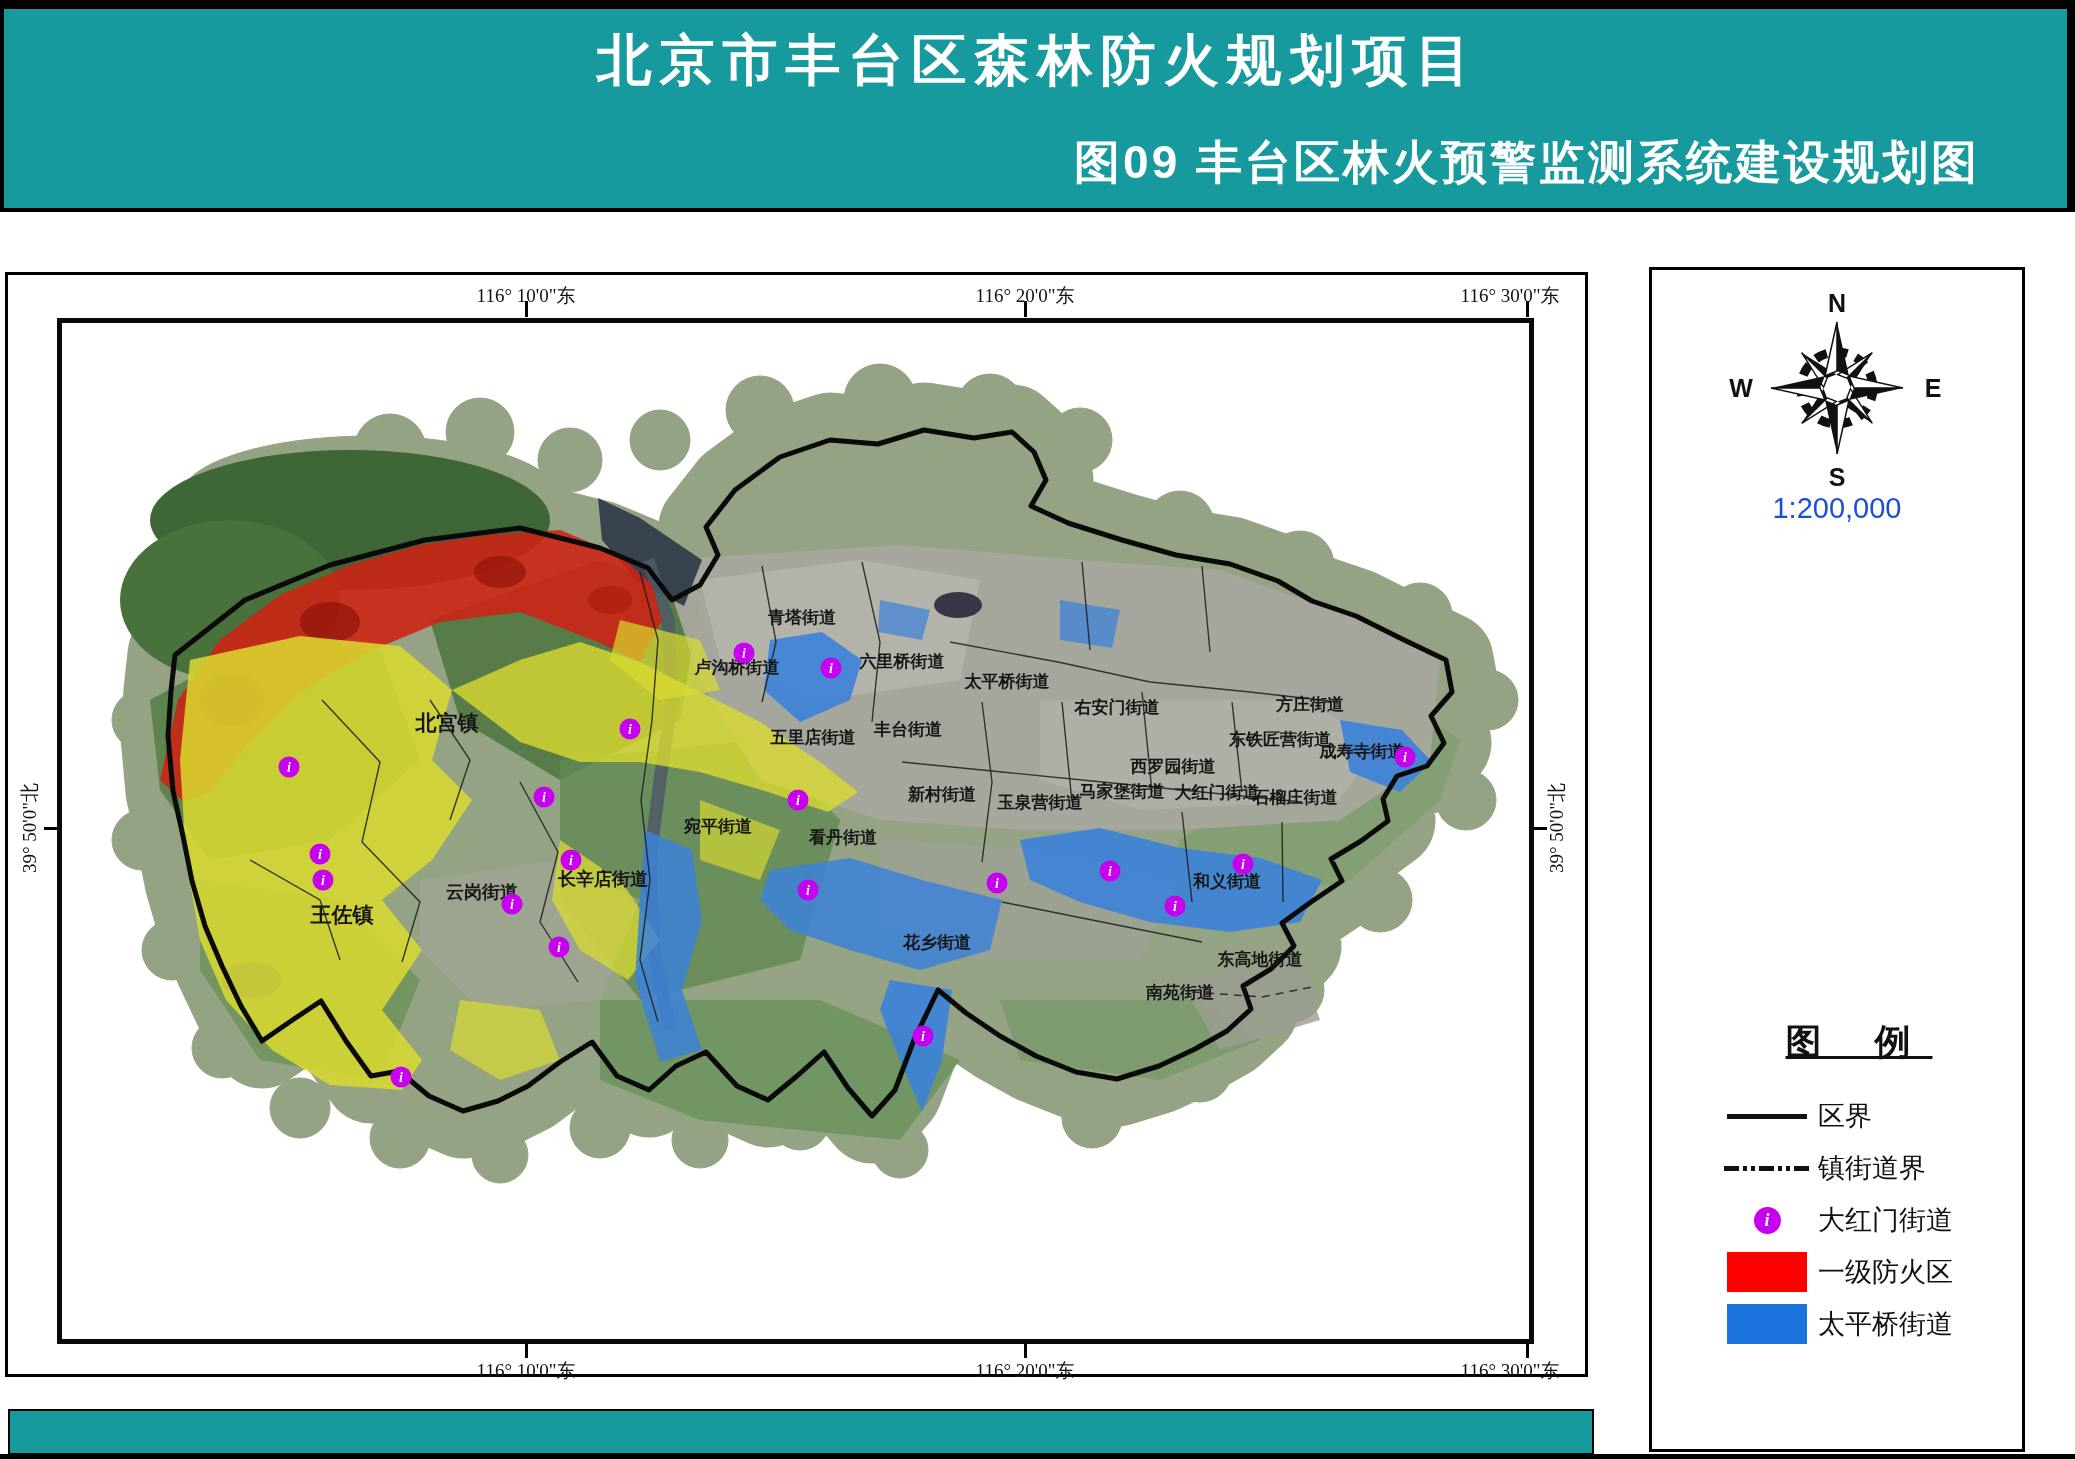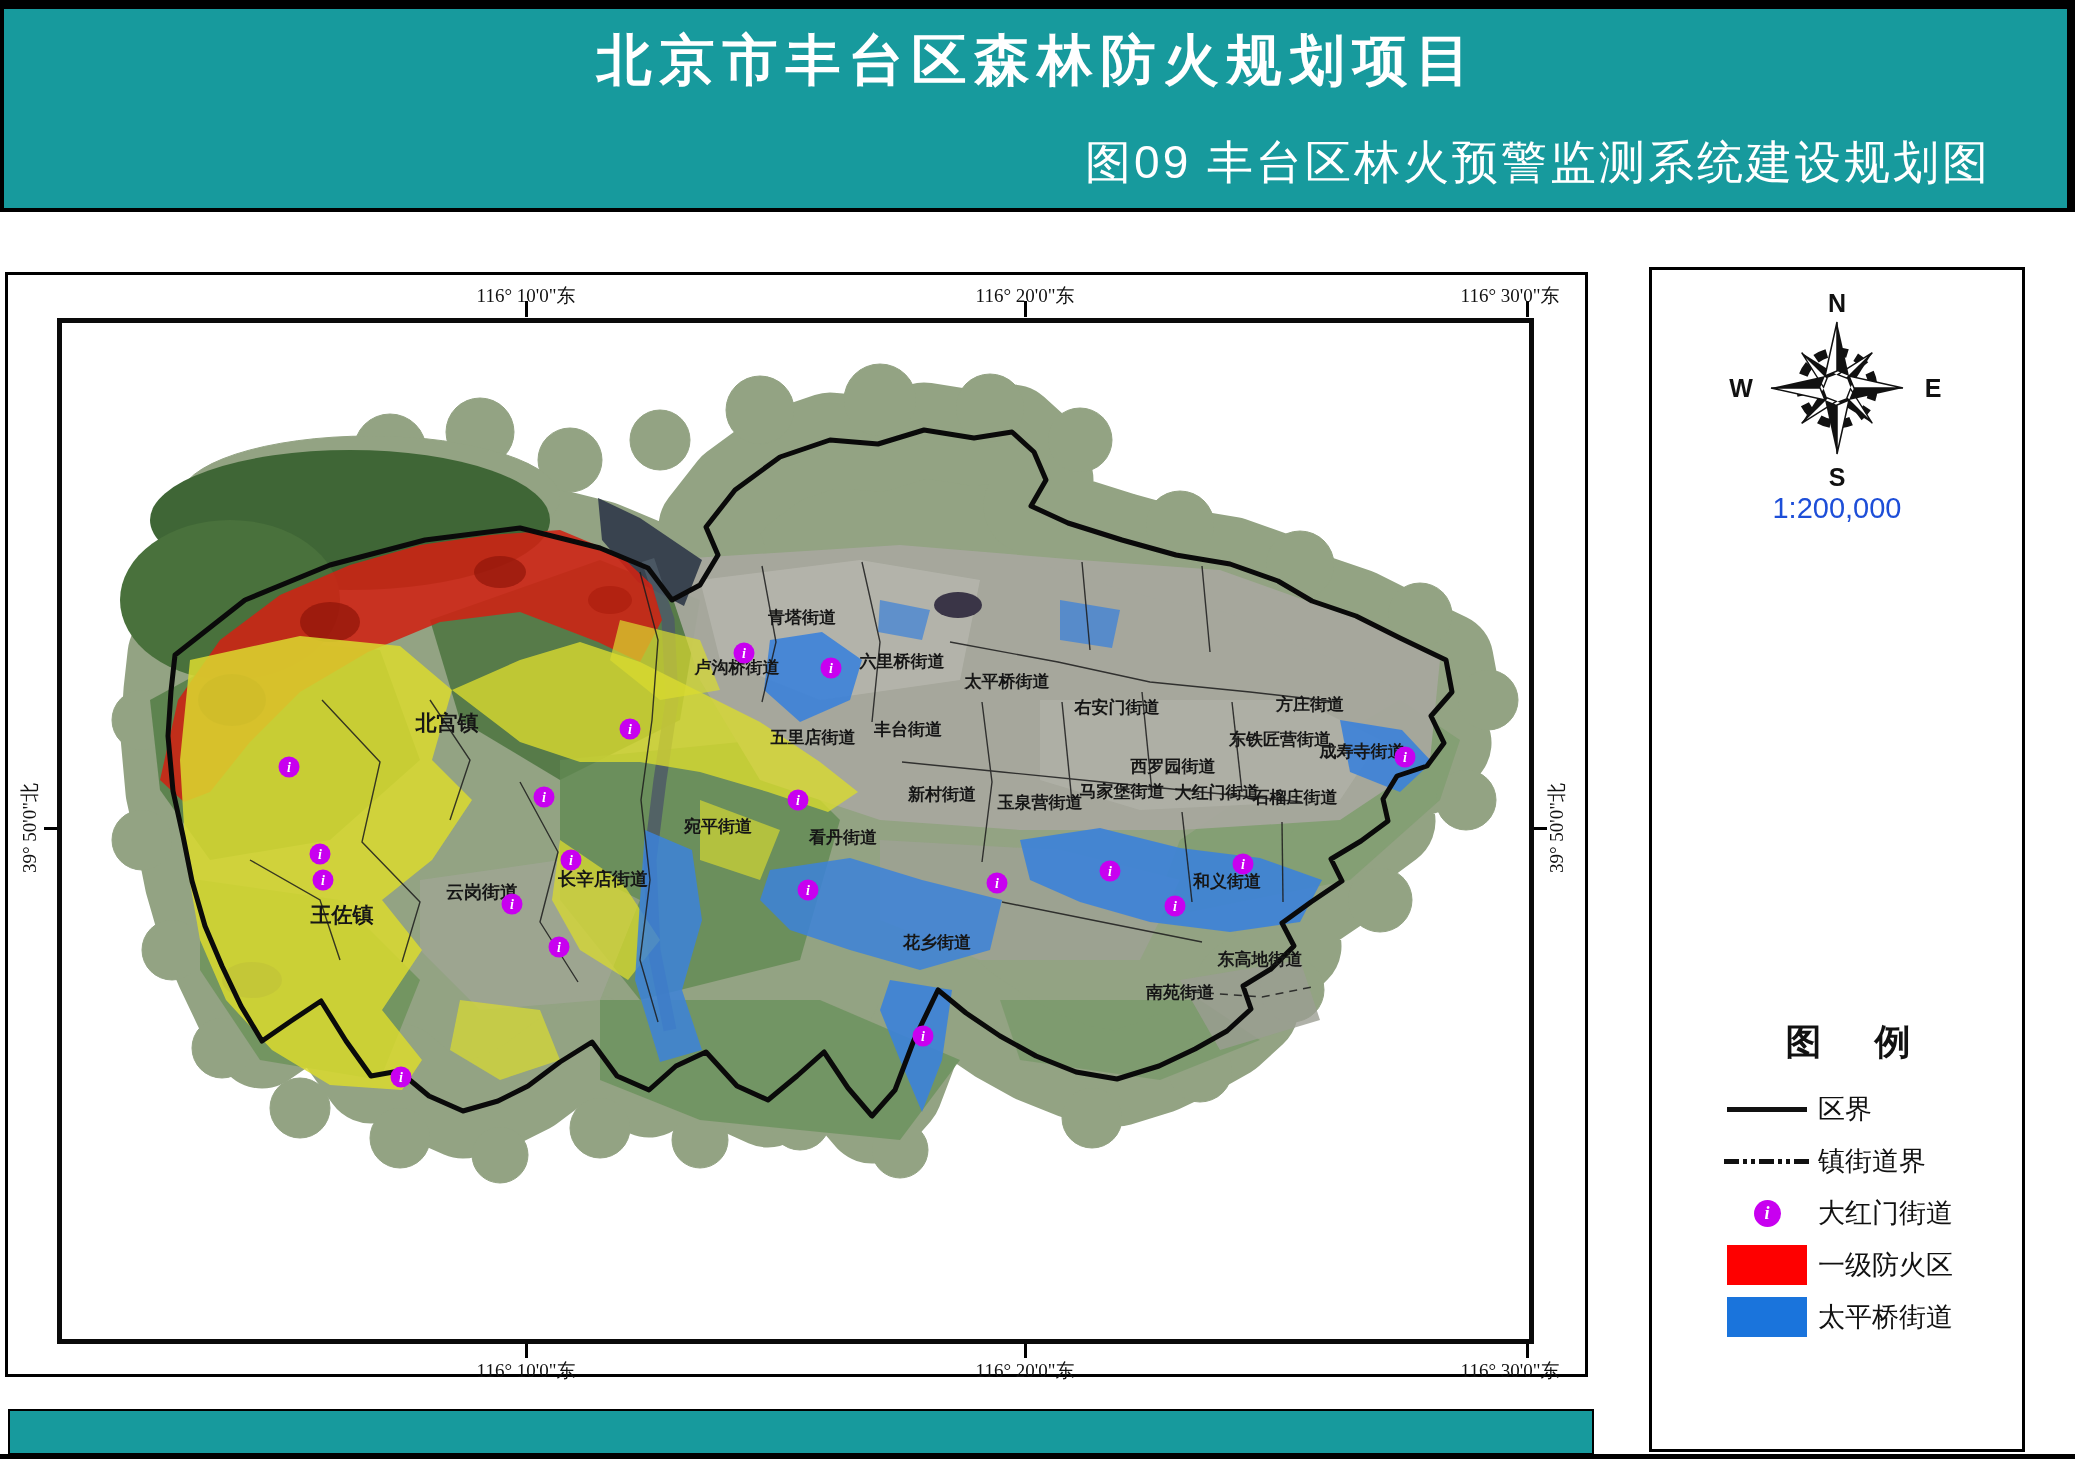--- a/index.html
+++ b/index.html
@@ -4,21 +4,21 @@
 <style>
   html,body{margin:0;padding:0;}
   body{width:2075px;height:1459px;position:relative;background:#ffffff;
        font-family:"Liberation Sans",sans-serif;overflow:hidden;}
 
   
   .header{position:absolute;left:0;top:0;width:2075px;height:212px;background:#000;}
   .header-teal{position:absolute;left:4px;top:9px;width:2063px;height:199px;background:#179a9d;}
   .title{position:absolute;left:0;top:24px;width:100%;text-align:center;
          font-size:55px;font-weight:bold;color:#fff;letter-spacing:8px;}
-  .subtitle{position:absolute;right:84px;top:132px;font-size:46px;font-weight:normal;
+  .subtitle{position:absolute;right:95px;top:132px;font-size:46px;font-weight:bold;
             color:#fff;letter-spacing:3px;margin-left:48px;}
 
   
   .outer-frame{position:absolute;left:5px;top:272px;width:1583px;height:1105px;
                border:3px solid #000;background:#fff;box-sizing:border-box;}
   .inner-frame{position:absolute;left:57px;top:318px;width:1477px;height:1026px;
                border:5px solid #0a0a0a;background:#fff;box-sizing:border-box;}
   .inner-frame svg{display:block;width:1467px;height:1016px;}
 
   .coord{position:absolute;font-family:"Liberation Serif",serif;font-size:19px;color:#111;white-space:nowrap;}
@@ -33,21 +33,21 @@
   text.street{font-family:"Liberation Serif",serif;fill:#161616;text-anchor:middle;font-weight:bold;}
   text.marker-i{font-family:"Liberation Serif",serif;fill:#fff;text-anchor:middle;font-weight:bold;font-style:italic;}
 
   
   .right-panel{position:absolute;left:1649px;top:267px;width:376px;height:1185px;
                border:3px solid #000;background:#fff;box-sizing:border-box;}
   .compass-wrap{position:absolute;left:0;top:18px;width:100%;display:flex;justify-content:center;}
   .scale-text{position:absolute;left:0;top:222px;width:100%;text-align:center;font-size:29px;color:#1d4ed8;}
   .legend{position:absolute;left:36px;top:748px;right:14px;}
   .legend-title{font-size:36px;font-family:"Liberation Serif",serif;color:#111;text-align:center;
-                letter-spacing:22px;text-indent:22px;margin-bottom:16px;font-weight:bold;}
+                letter-spacing:22px;text-indent:22px;margin-bottom:23px;font-weight:bold;text-decoration:underline;}
   .legend-row{display:flex;align-items:center;height:52px;}
   .sym-col{width:86px;margin-left:36px;display:flex;align-items:center;justify-content:center;flex:none;}
   .legend-label{font-size:27px;font-family:"Liberation Serif",serif;color:#111;margin-left:8px;white-space:nowrap;}
   .sym-solid-line{width:80px;height:5px;background:#111;}
   .sym-dashdot-line{width:86px;height:5px;background:
      repeating-linear-gradient(90deg,#111 0 15px,transparent 15px 19px,#111 19px 23px,
      transparent 23px 27px,#111 27px 31px,transparent 31px 35px);}
   .sym-marker{width:27px;height:27px;border-radius:50%;display:flex;align-items:center;justify-content:center;
               color:#fff;font-weight:bold;font-style:italic;font-family:"Liberation Serif",serif;font-size:18px;}
   .sym-swatch{width:80px;height:40px;}

